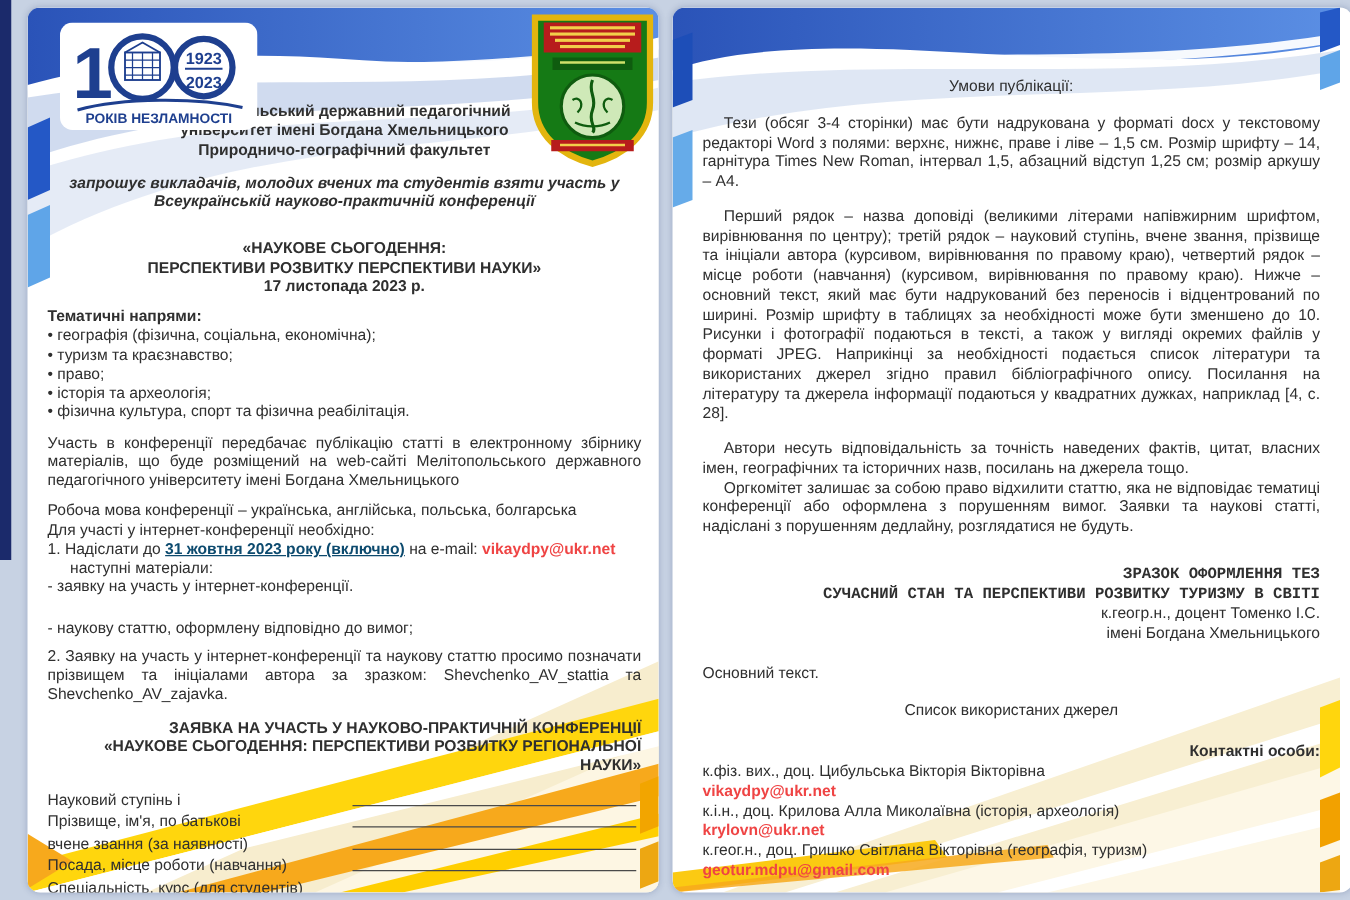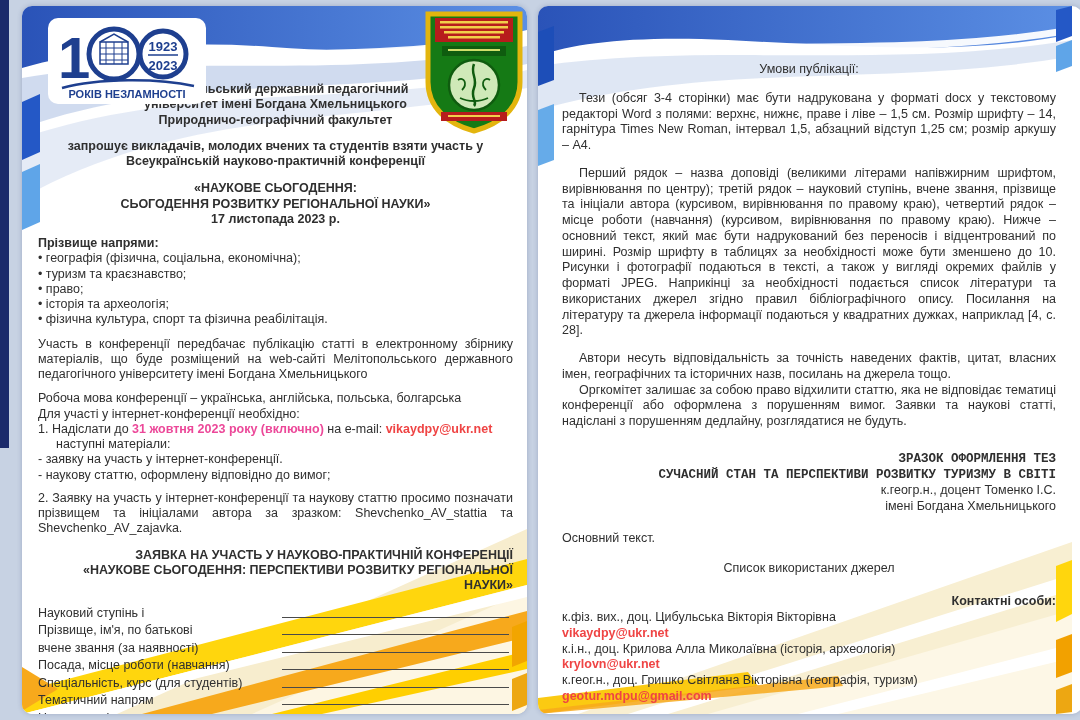--- a/index.html
+++ b/index.html
@@ -19,27 +19,27 @@
   .deco{position:absolute;left:0;z-index:1;pointer-events:none;}
   .deco.top{top:0;}
   .deco.bottom{bottom:0;}
   .content{position:relative;z-index:2;}
 
   
   #left-content{padding:76px 14px 0 16px;font-size:12.5px;line-height:1.22;}
   .center{text-align:center;}
   .bold{font-weight:bold;}
   .uni-block{margin-bottom:11px;}
-  .invite-block{margin-bottom:12px;font-weight:600;}
+  .invite-block{margin-bottom:22px;font-weight:600;font-style:italic;}
   .title-block{margin-bottom:9px;font-weight:bold;}
   .topics{margin-bottom:9px;}
   .topic-item::before{content:"• ";}
   .para{text-align:justify;margin:0 0 9px 0;}
   .hang{padding-left:18px;text-indent:-18px;}
-  .deadline{font-weight:bold;color:#ec4899;}
+  .deadline{font-weight:bold;text-decoration:underline;color:#0c4a6e;}
   .email{color:#ef4444;font-weight:bold;}
   .app-heading{font-weight:bold;text-align:right;margin:11px 0 10px 0;}
   .form{margin-top:2px;}
   .frow{display:flex;align-items:flex-end;height:17.5px;}
   .flabel{flex:0 0 238px;white-space:nowrap;}
   .fline{flex:1;border-bottom:1.4px solid #4a4a4a;margin:0 4px 3px 6px;}
 
   
   #right-content{padding:56px 26px 0 24px;font-size:12.5px;line-height:1.26;}
   .cond-head{text-align:center;margin-bottom:13px;}
@@ -131,42 +131,42 @@
       <div>Природничо-географічний факультет</div>
     </div>
 
     <div class="invite-block center">
       <div>запрошує викладачів, молодих вчених та студентів взяти участь у</div>
       <div>Всеукраїнській науково-практичній конференції</div>
     </div>
 
     <div class="title-block center">
       <div>«НАУКОВЕ СЬОГОДЕННЯ:</div>
-      <div>СЬОГОДЕННЯ РОЗВИТКУ РЕГІОНАЛЬНОЇ НАУКИ»</div>
+      <div>ПЕРСПЕКТИВИ РОЗВИТКУ ПЕРСПЕКТИВИ НАУКИ»</div>
       <div>17 листопада 2023 р.</div>
     </div>
 
     <div class="topics">
-      <div class="bold">Прізвище напрями:</div>
+      <div class="bold">Тематичні напрями:</div>
       <div class="topic-item">географія (фізична, соціальна, економічна);</div>
       <div class="topic-item">туризм та краєзнавство;</div>
       <div class="topic-item">право;</div>
       <div class="topic-item">історія та археологія;</div>
       <div class="topic-item">фізична культура, спорт та фізична реабілітація.</div>
     </div>
 
     <p class="para">Участь в конференції передбачає публікацію статті в електронному збірнику матеріалів, що буде розміщений на web-сайті Мелітопольського державного педагогічного університету імені Богдана Хмельницького</p>
 
     <div>Робоча мова конференції – українська, англійська, польська, болгарська</div>
     <div>Для участі у інтернет-конференції необхідно:</div>
     <div class="hang">
       <span>1.</span><span> Надіслати до </span><span class="deadline">31 жовтня 2023 року (включно)</span><span> на e-mail: </span><span class="email">vikaydpy@ukr.net</span><span>  наступні матеріали:</span>
     </div>
     <div>- заявку на участь у інтернет-конференції.</div>
-    <div style="margin-bottom:8px;">- наукову статтю, оформлену відповідно до вимог;</div>
+    <div style="margin-bottom:8px;margin-top:17px;">- наукову статтю, оформлену відповідно до вимог;</div>
 
     <p class="para">2. Заявку на участь у інтернет-конференції та наукову статтю просимо позначати прізвищем та ініціалами автора за зразком: Shevchenko_AV_stattia та Shevchenko_AV_zajavka.</p>
 
     <div class="app-heading">
       <div>ЗАЯВКА НА УЧАСТЬ У НАУКОВО-ПРАКТИЧНІЙ КОНФЕРЕНЦІЇ</div>
       <div>«НАУКОВЕ СЬОГОДЕННЯ: ПЕРСПЕКТИВИ РОЗВИТКУ РЕГІОНАЛЬНОЇ НАУКИ»</div>
     </div>
 
     <div class="form">
       <div class="frow">

